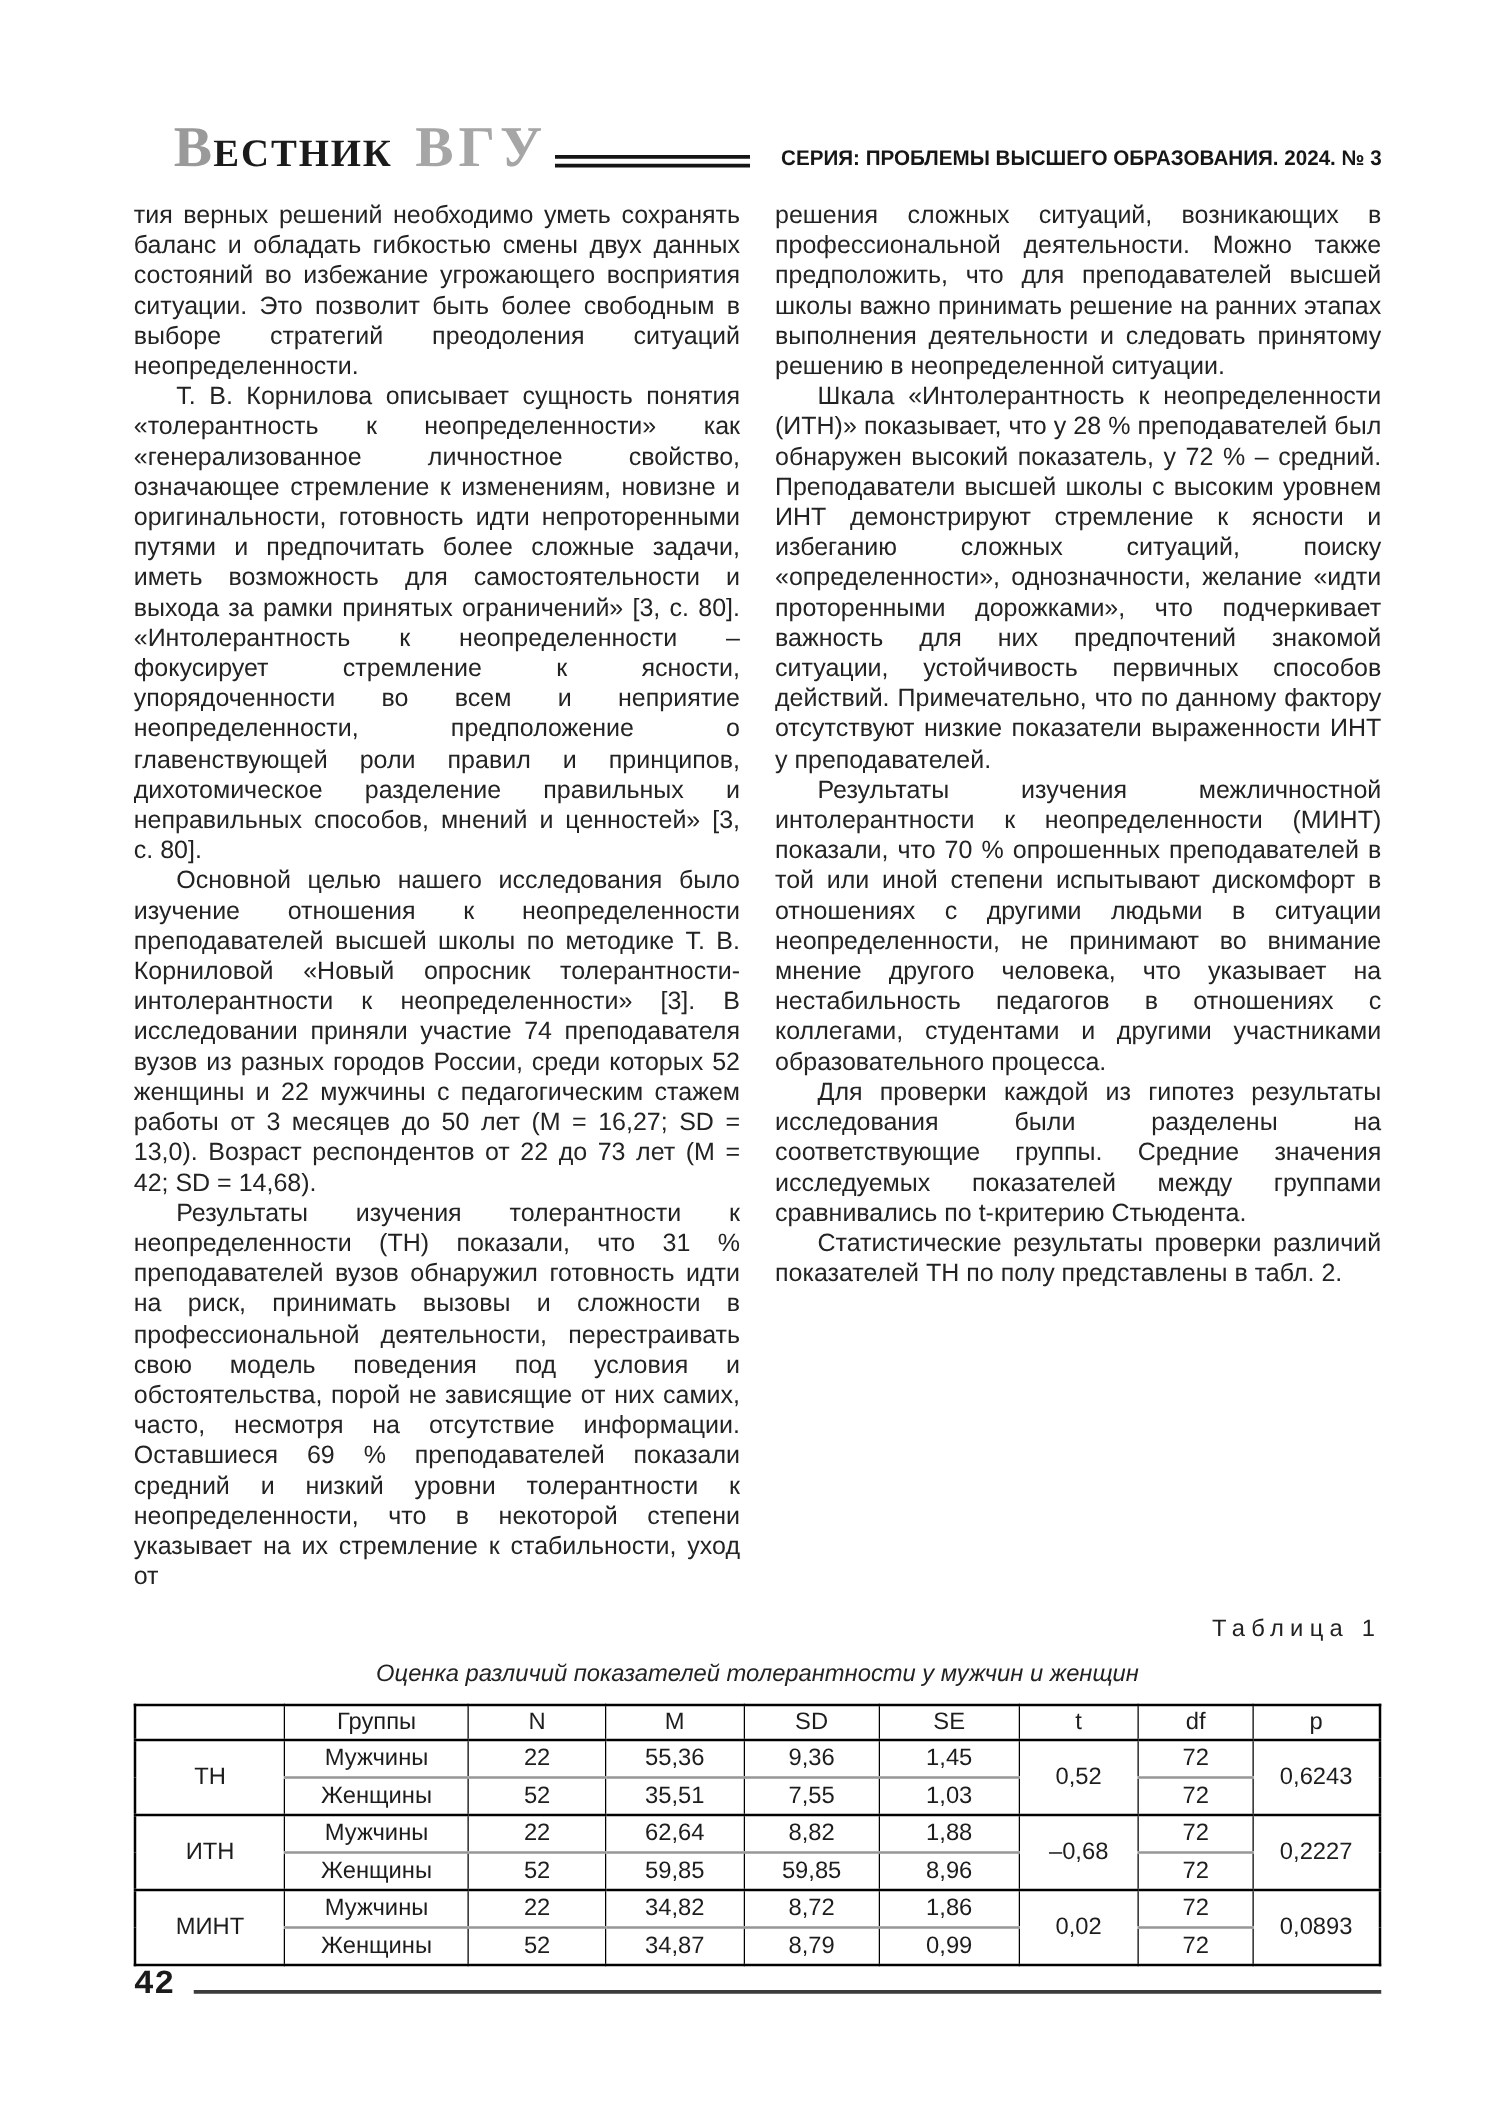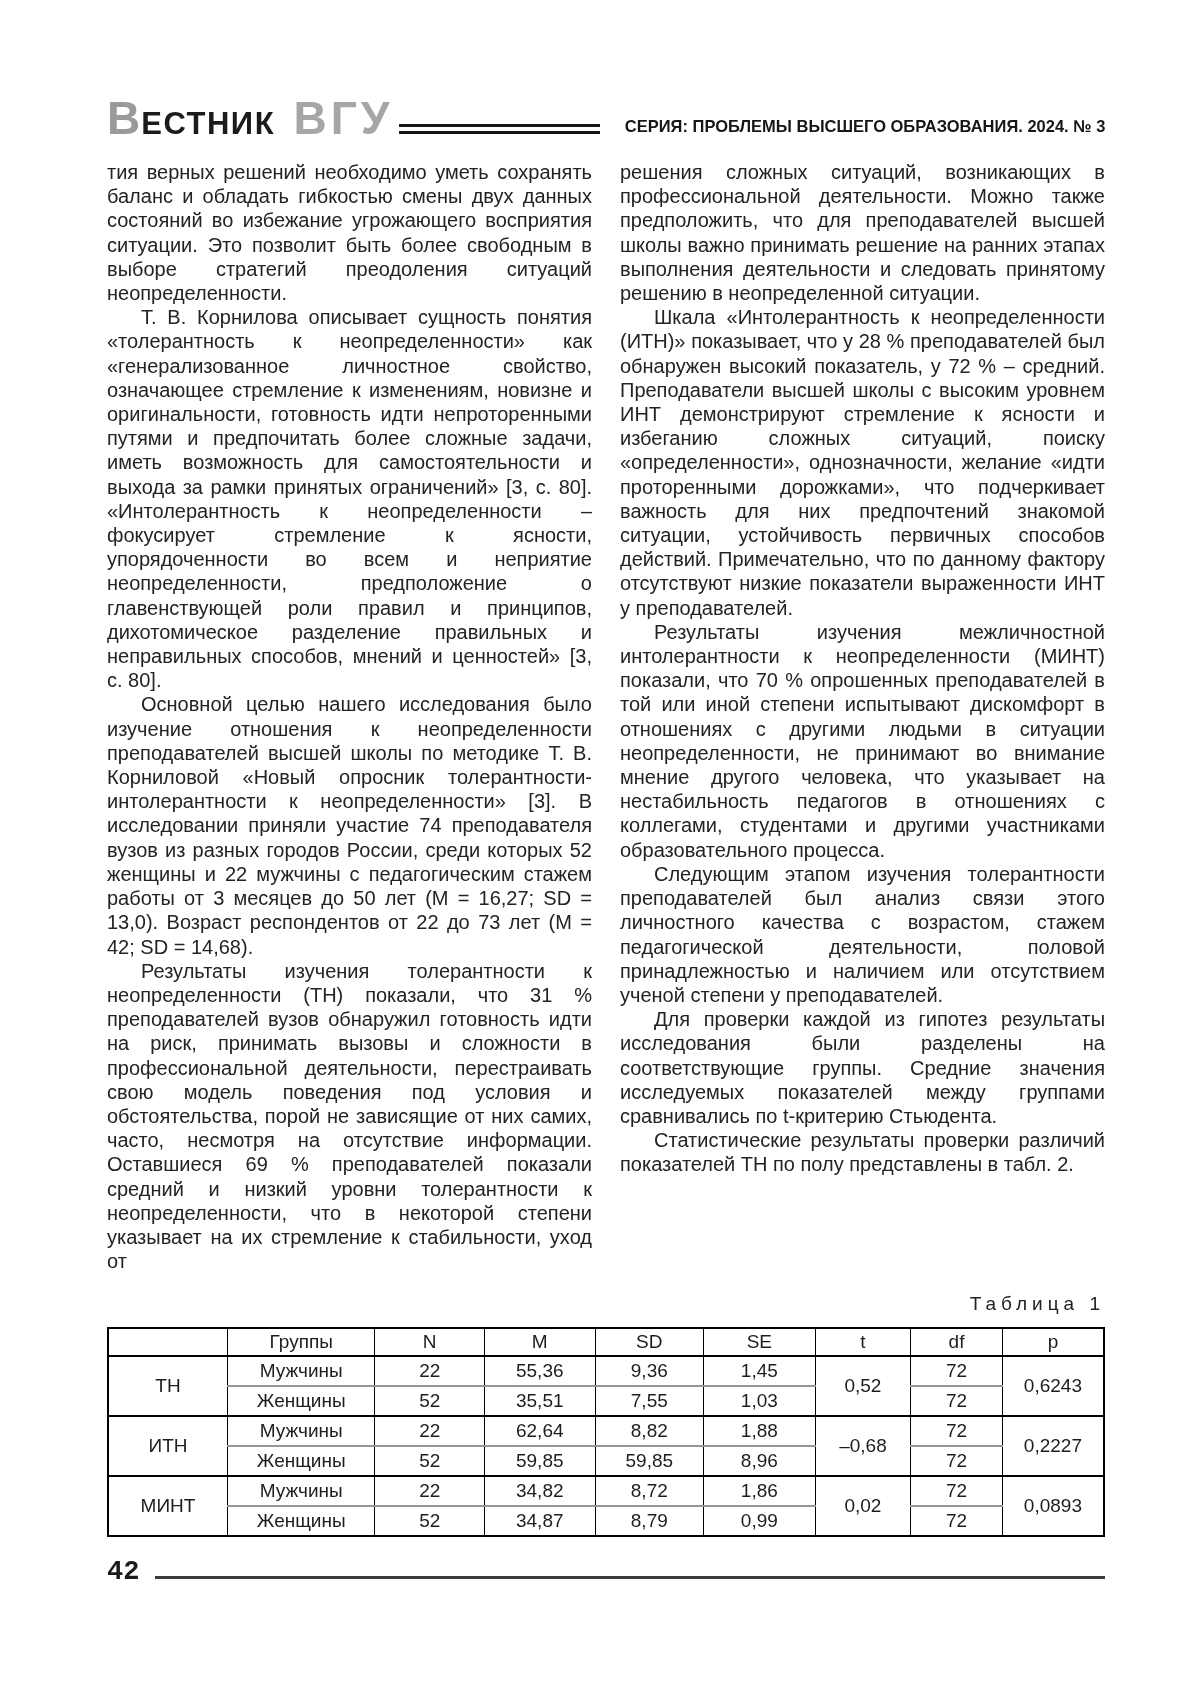--- a/index.html
+++ b/index.html
@@ -5,21 +5,21 @@
   html,body{margin:0;padding:0;background:#fff;}
   .page{
     width:1200px;height:1697px;box-sizing:border-box;
     padding:95px 95px 110px 107px;
     background:#fff;color:#1d1d1d;
     font-family:"Liberation Sans",sans-serif;
     display:flex;flex-direction:column;position:relative;
   }
   
   .hdr{display:flex;align-items:flex-end;}
-  .logo{white-space:nowrap;line-height:1;font-family:Liberation Sans, sans-serif;font-weight:bold;}
+  .logo{white-space:nowrap;line-height:1;font-family:Liberation Serif, serif;font-weight:bold;margin-left:32px;}
   .logo-initial{font-size:46px;color:#9a9a9a;letter-spacing:1px;}
   .logo-rest{font-size:31px;color:#1b1b1b;letter-spacing:1.5px;}
   .logo-suffix{font-size:46px;color:#a6a6a6;letter-spacing:4px;margin-left:14px;}
   .hdr-rule{flex:1;height:4px;border-top:3px solid #151515;border-bottom:3px solid #151515;margin:0 10px 7px 6px;}
   .series-title{
     font-size:17px;font-weight:bold;color:#161616;white-space:nowrap;
     padding-bottom:4px;transform:scaleX(0.97);transform-origin:right bottom;
   }
   
   .cols{display:flex;gap:28px;margin-top:19px;}
@@ -65,28 +65,28 @@
     <div class="col">
       <p class="noindent">тия верных решений необходимо уметь сохранять баланс и обладать гибкостью смены двух данных состояний во избежание угрожающего восприятия ситуации. Это позволит быть более свободным в выборе стратегий преодоления ситуаций неопределенности.</p>
       <p>Т. В. Корнилова описывает сущность понятия «толерантность к неопределенности» как «генерализованное личностное свойство, означающее стремление к изменениям, новизне и оригинальности, готовность идти непроторенными путями и предпочитать более сложные задачи, иметь возможность для самостоятельности и выхода за рамки принятых ограничений» [3, с. 80]. «Интолерантность к неопределенности – фокусирует стремление к ясности, упорядоченности во всем и неприятие неопределенности, предположение о главенствующей роли правил и принципов, дихотомическое разделение правильных и неправильных способов, мнений и ценностей» [3, с. 80].</p>
       <p>Основной целью нашего исследования было изучение отношения к неопределенности преподавателей высшей школы по методике Т. В. Корниловой «Новый опросник толерантности-интолерантности к неопределенности» [3]. В исследовании приняли участие 74 преподавателя вузов из разных городов России, среди которых 52 женщины и 22 мужчины с педагогическим стажем работы от 3 месяцев до 50 лет (M = 16,27; SD = 13,0). Возраст респондентов от 22 до 73 лет (M = 42; SD = 14,68).</p>
       <p>Результаты изучения толерантности к неопределенности (ТН) показали, что 31 % преподавателей вузов обнаружил готовность идти на риск, принимать вызовы и сложности в профессиональной деятельности, перестраивать свою модель поведения под условия и обстоятельства, порой не зависящие от них самих, часто, несмотря на отсутствие информации. Оставшиеся 69 % преподавателей показали средний и низкий уровни толерантности к неопределенности, что в некоторой степени указывает на их стремление к стабильности, уход от</p>
     </div>
     <div class="col">
       <p class="noindent">решения сложных ситуаций, возникающих в профессиональной деятельности. Можно также предположить, что для преподавателей высшей школы важно принимать решение на ранних этапах выполнения деятельности и следовать принятому решению в неопределенной ситуации.</p>
       <p>Шкала «Интолерантность к неопределенности (ИТН)» показывает, что у 28 % преподавателей был обнаружен высокий показатель, у 72 % – средний. Преподаватели высшей школы с высоким уровнем ИНТ демонстрируют стремление к ясности и избеганию сложных ситуаций, поиску «определенности», однозначности, желание «идти проторенными дорожками», что подчеркивает важность для них предпочтений знакомой ситуации, устойчивость первичных способов действий. Примечательно, что по данному фактору отсутствуют низкие показатели выраженности ИНТ у преподавателей.</p>
       <p>Результаты изучения межличностной интолерантности к неопределенности (МИНТ) показали, что 70 % опрошенных преподавателей в той или иной степени испытывают дискомфорт в отношениях с другими людьми в ситуации неопределенности, не принимают во внимание мнение другого человека, что указывает на нестабильность педагогов в отношениях с коллегами, студентами и другими участниками образовательного процесса.</p>
-      <p>Следующим этапом изучения толерантности преподавателей был анализ связи этого личностного качества с возрастом, стажем педагогической деятельности, половой принадлежностью и наличием или отсутствием ученой степени у преподавателей.</p>
       <p>Для проверки каждой из гипотез результаты исследования были разделены на соответствующие группы. Средние значения исследуемых показателей между группами сравнивались по t-критерию Стьюдента.</p>
       <p>Статистические результаты проверки различий показателей ТН по полу представлены в табл. 2.</p>
     </div>
   </main>
 
   <section>
     <div class="tbl-label">Таблица 1</div>
+    <div class="tbl-caption">Оценка различий показателей толерантности у мужчин и женщин</div>
 
     <table class="results">
       <colgroup>
         <col style="width:12%">
           <col style="width:14.8%">
           <col style="width:11%">
         <col style="width:11.1%">
           <col style="width:10.9%">
           <col style="width:11.2%">
         <col style="width:9.6%">

